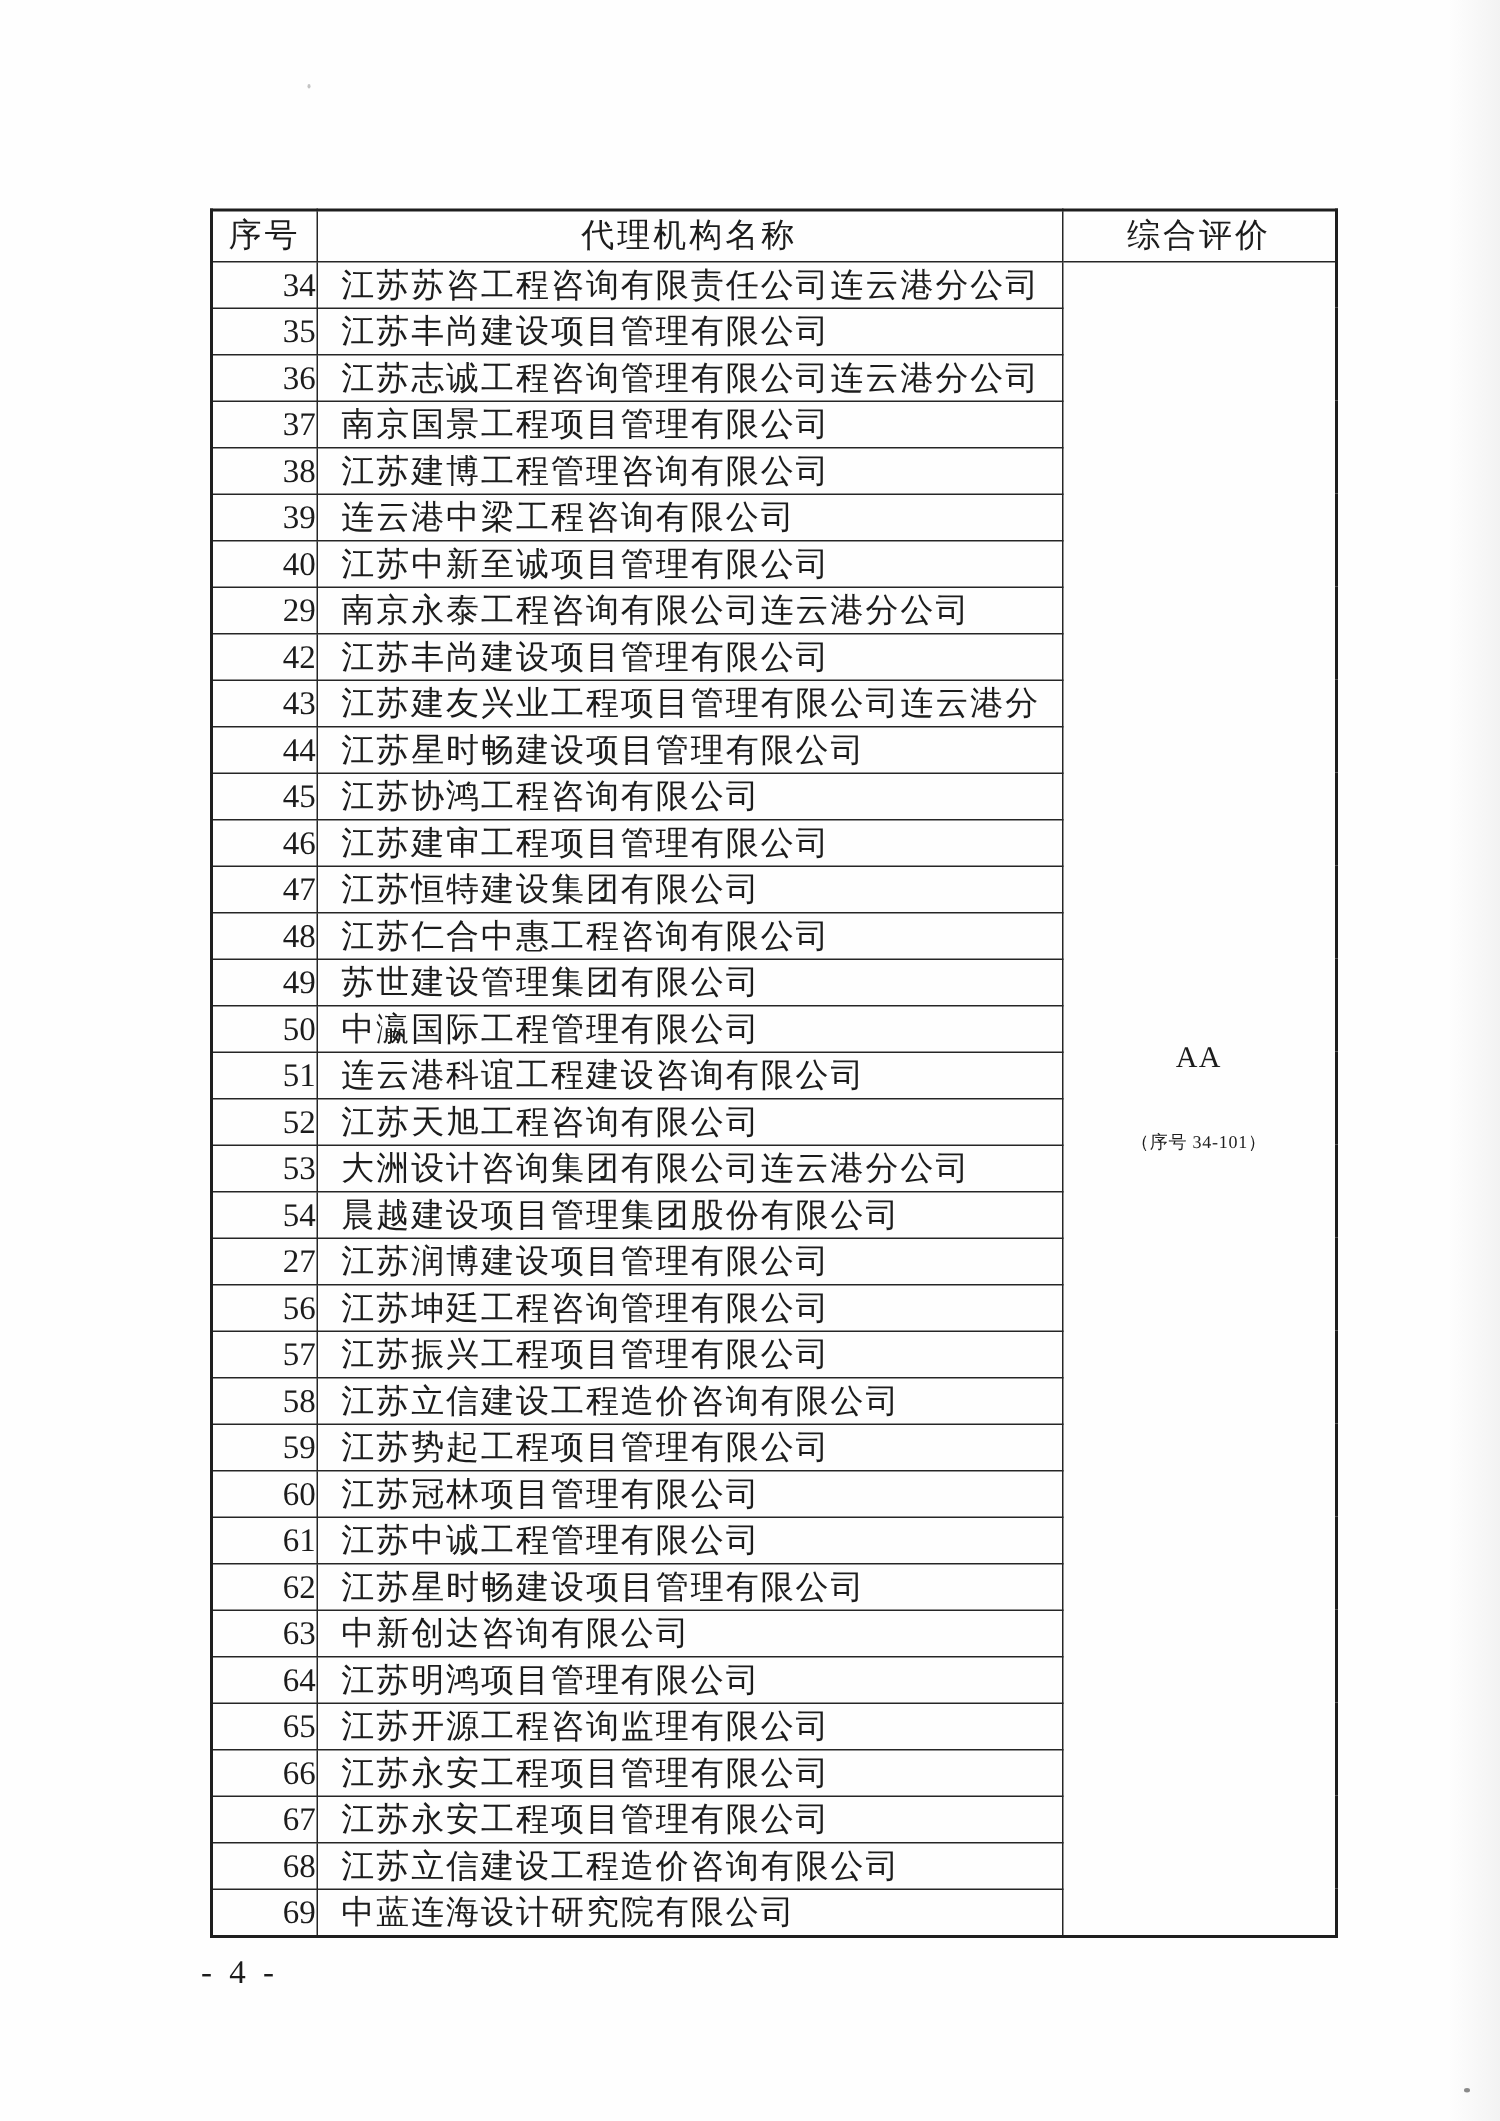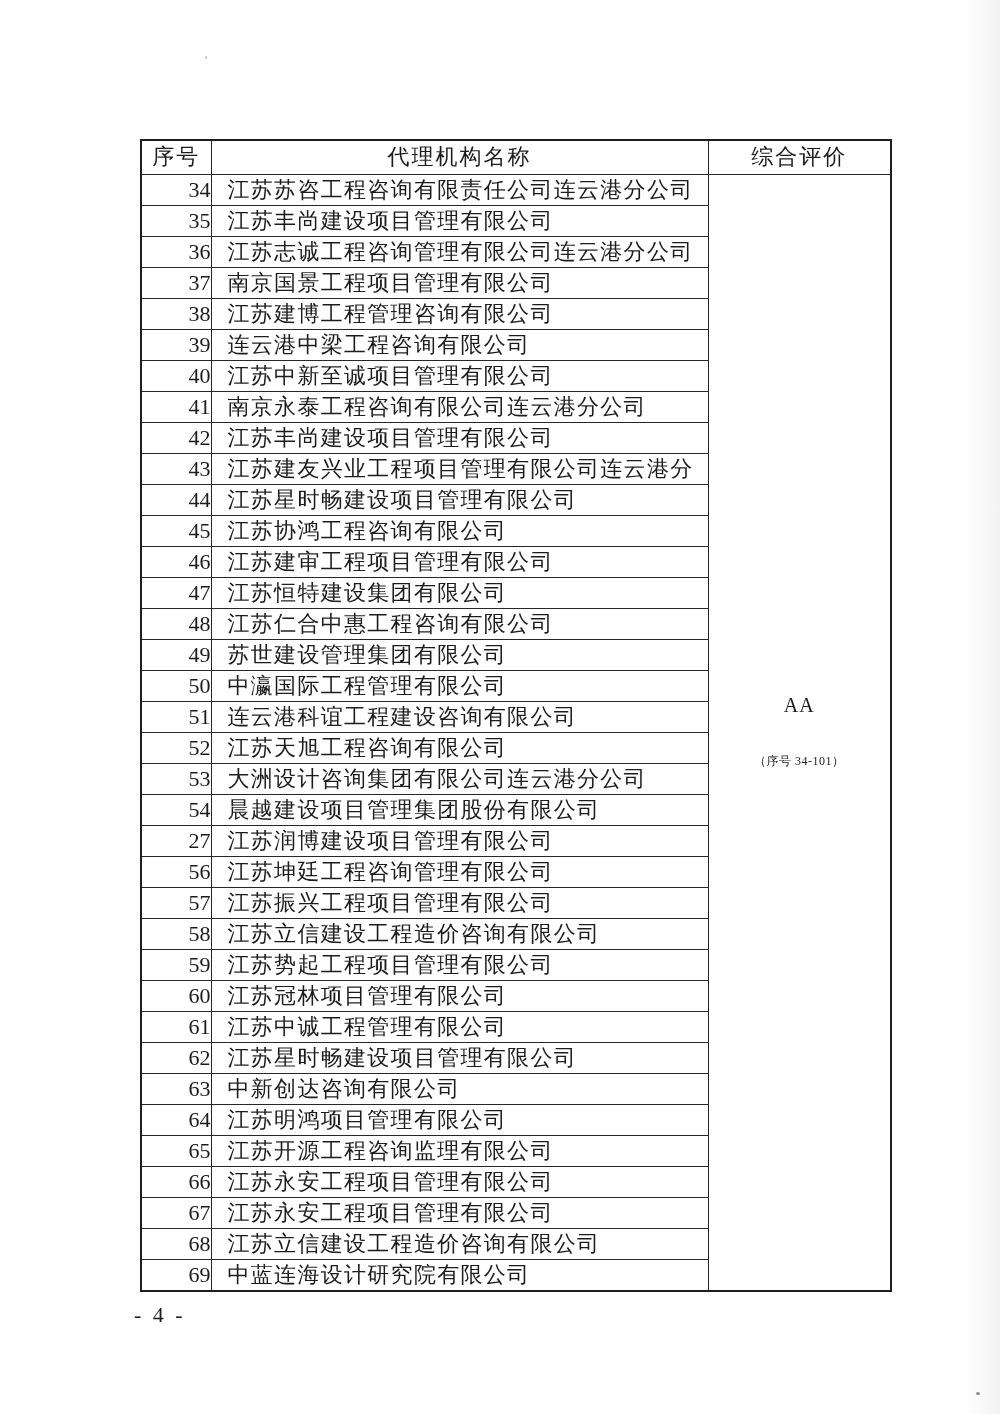--- a/index.html
+++ b/index.html
@@ -140,21 +140,21 @@
         </tr>
         <tr>
           <td class="cell-no">39</td>
           <td class="cell-name">连云港中梁工程咨询有限公司</td>
         </tr>
         <tr>
           <td class="cell-no">40</td>
           <td class="cell-name">江苏中新至诚项目管理有限公司</td>
         </tr>
         <tr>
-          <td class="cell-no">41</td>
+          <td class="cell-no">29</td>
           <td class="cell-name">南京永泰工程咨询有限公司连云港分公司</td>
         </tr>
         <tr>
           <td class="cell-no">42</td>
           <td class="cell-name">江苏丰尚建设项目管理有限公司</td>
         </tr>
         <tr>
           <td class="cell-no">43</td>
           <td class="cell-name">江苏建友兴业工程项目管理有限公司连云港分</td>
         </tr>

